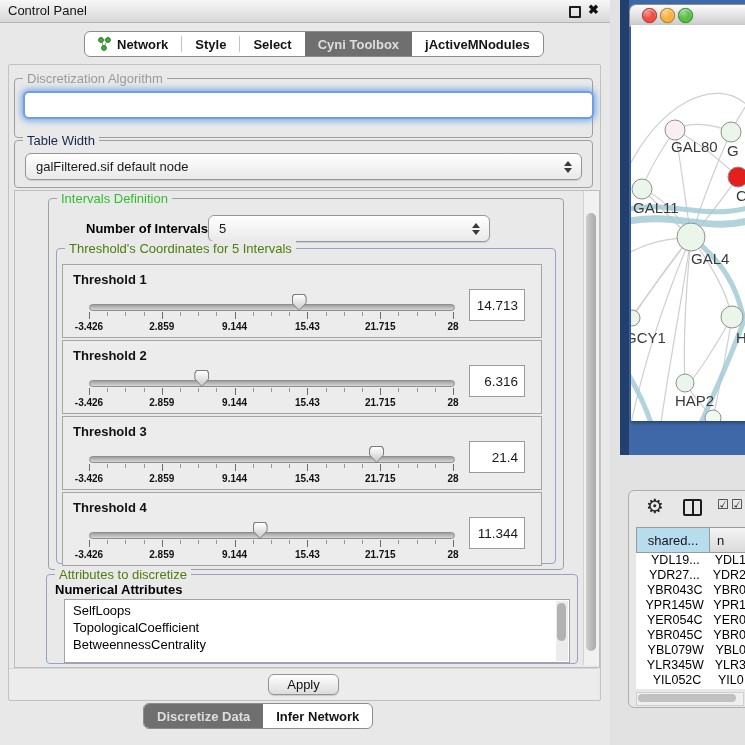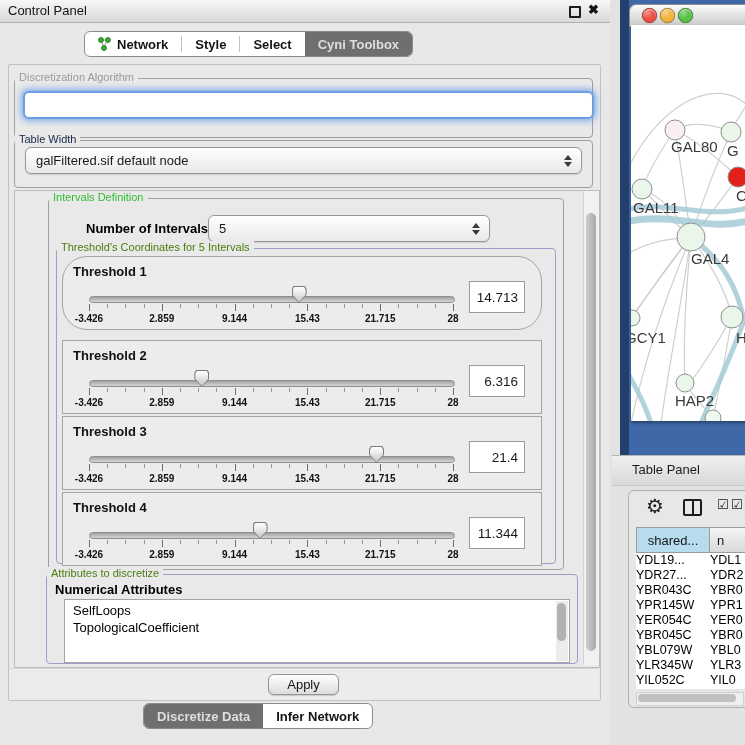--- a/index.html
+++ b/index.html
@@ -17,21 +17,21 @@
   .tabbar{position:absolute;display:flex;align-items:stretch;height:24px;background:#fff;border:1px solid #8d8d8d;border-radius:6px;overflow:hidden;}
   #top-tabs{left:84px;top:31px;}
   #bottom-tabs{left:143px;top:703px;}
   .tab{display:flex;align-items:center;gap:6px;padding:0 13px;font-size:13px;font-weight:bold;color:#141414;white-space:nowrap;}
   .tab.selected{background:#6f6f6f;color:#dedede;}
   .tabsep{width:1px;background:#c3c3c3;margin:4px 0;}
 
   
   .outer-rect{position:absolute;left:8px;top:64px;width:591px;height:635px;border:1px solid #c2c2c2;border-radius:2px;background:#e9e9e9;}
   .group{position:absolute;border:1px solid #9f9f9f;border-radius:4px;}
-  .legend{position:absolute;top:-8px;left:0;background:#e9e9e9;padding:0 4px;font-size:11px;white-space:nowrap;}
+  .legend{position:absolute;top:-8px;left:8px;background:#e9e9e9;padding:0 4px;font-size:13px;white-space:nowrap;}
   .legend.gray{color:#9a9a9a;}
   .legend.navy{color:#16284a;}
   .legend.green{color:#2fbe2f;}
   .legend.blue{color:#4d7c0f;}
 
   
   .combo{position:absolute;background:linear-gradient(#ffffff,#e9e9e9);border:1px solid #979797;border-radius:6px;
          font-size:13px;display:flex;align-items:center;padding-left:10px;box-shadow:0 1px 1px rgba(0,0,0,.12);}
   .combo .spinner{position:absolute;right:9px;top:50%;transform:translateY(-50%);display:flex;flex-direction:column;gap:2px;}
   .combo .spinner i{display:block;width:0;height:0;border-left:4px solid transparent;border-right:4px solid transparent;}
@@ -101,21 +101,21 @@
   .split-ic{position:absolute;left:54px;top:6px;width:15px;height:13px;border:2px solid #1c1c1c;border-radius:2px;}
   .split-ic i{position:absolute;left:50%;top:0;width:2px;height:100%;background:#1c1c1c;transform:translateX(-50%);}
   .cb{position:absolute;top:4px;font-family:"DejaVu Sans",sans-serif;font-size:13px;color:#222;}
   .tp-header{position:absolute;left:7px;top:36px;height:26px;display:flex;}
   .hcell{box-sizing:border-box;border:1px solid #9a9a9a;font-size:13px;display:flex;align-items:center;justify-content:center;color:#161616;}
   .hcell.sel{background:#b6dcee;width:74px;}
   .hcell.plain{background:linear-gradient(#f4f4f4,#dadada);width:44px;border-left:none;justify-content:flex-start;padding-left:7px;}
   .tp-rows{position:absolute;left:7px;top:62px;right:0;height:136px;background:#fff;overflow:hidden;}
   .trow{display:flex;height:15px;}
   .tcell{font-size:12.5px;line-height:15px;color:#000;white-space:nowrap;}
-  .tcell.c1{width:66px;}
+  .tcell.c1{width:66px;padding-left:8px;text-align:center;}
   .tcell.c2{padding-left:8px;}
   .hscroll{position:absolute;left:7px;top:201px;width:106px;height:12px;background:#efefef;border:1px solid #d0d0d0;}
   .hscroll .thumb{position:absolute;left:1px;top:1px;width:98px;height:8px;border-radius:5px;background:#c1c1c1;}
 </style>
 </head>
 <body>
 
 <div id="app">
 
   <section id="control-panel">
@@ -142,33 +142,36 @@
         <div class="tab">
           <span>Style</span>
         </div>
         <div class="tabsep"></div>
         <div class="tab">
           <span>Select</span>
         </div>
         <div class="tab selected">
           <span>Cyni Toolbox</span>
         </div>
+        <div class="tab">
+          <span>jActiveMNodules</span>
+        </div>
       </div>
 
     <div class="outer-rect"></div>
 
     <div class="group" style="left:14px;top:78px;width:577px;height:58px;">
       <span class="legend gray">Discretization Algorithm</span>
       <div class="combo focusring" style="left:8px;top:12px;width:557px;height:24px;"></div>
     </div>
 
 
     <div class="group" style="left:14px;top:140px;width:577px;height:46px;">
       <span class="legend navy">Table Width</span>
-      <div class="combo" style="left:10px;top:6px;width:545px;height:25px;">
+      <div class="combo" style="left:10px;top:12px;width:545px;height:25px;">
         <span>galFiltered.sif default node</span>
         <span class="spinner">
             <i class="up"></i>
             <i class="dn"></i>
           </span>
       </div>
     </div>
 
     <div class="scroll-rect"></div>
 
@@ -181,21 +184,21 @@
       <span class="spinner">
           <i class="up"></i>
           <i class="dn"></i>
         </span>
     </div>
 
     <div class="group" style="left:56px;top:248px;width:498px;height:314px;border-color:#9aa0c8;">
       <span class="legend blue">Threshold's Coordinates for 5 Intervals</span>
     </div>
     <div id="thresholds">
-        <div class="tbox" style="top: 256px; border-radius: 25px;">
+        <div class="tbox" style="top: 264px;">
           <div class="tlabel">Threshold 1</div>
           <div class="track"></div>
           <div class="thumb-o" style="left: 228.6px;">
             <div class="thumb-i"></div>
           </div>
           <div class="ticks">
             <div class="tick major" style="left: 0%;"></div>
             <div class="tick minor" style="left: 5%;"></div>
             <div class="tick minor" style="left: 10%;"></div>
             <div class="tick minor" style="left: 15%;"></div>
@@ -339,20 +342,21 @@
       </div>
 
     <div class="group" style="left:46px;top:574px;width:530px;height:88px;border-color:#9aa0c8;">
       <span class="legend blue">Attributes to discretize</span>
     </div>
     <span class="nl-label" style="left:55px;top:582px;">Numerical Attributes</span>
     <div class="listbox">
       <ul id="attr-list">
           <li>SelfLoops</li>
           <li>TopologicalCoefficient</li>
+          <li>BetweennessCentrality</li>
         </ul>
       <div class="list-vscroll">
           <div class="thumb"></div>
         </div>
     </div>
 
     <div class="vscroll">
         <div class="thumb"></div>
       </div>
 
@@ -421,23 +425,20 @@
           <text x="-6" y="318" font-size="15" fill="#3a3a3a" font-family="&quot;Liberation Sans&quot;, sans-serif">GCY1</text>
           <circle cx="101" cy="292" r="11" fill="#eaf6ea" stroke="#8f8f8f" stroke-width="1"></circle>
           <text x="105" y="318" font-size="15" fill="#3a3a3a" font-family="&quot;Liberation Sans&quot;, sans-serif">H</text>
           <circle cx="54" cy="358" r="9" fill="#eaf6ea" stroke="#8f8f8f" stroke-width="1"></circle>
           <text x="44" y="381" font-size="15" fill="#3a3a3a" font-family="&quot;Liberation Sans&quot;, sans-serif">HAP2</text>
           <circle cx="82" cy="393" r="8" fill="#f0f9f0" stroke="#8f8f8f" stroke-width="1"></circle>
         </svg>
       </div>
   </div>
 
-  <div id="table-panel-bar">
-    <span>Table Panel</span>
-  </div>
 
   <div id="table-panel-box">
     <div class="tp-toolbar">
       <span class="gear">⚙</span>
       <span class="split-ic">
           <i></i>
         </span>
       <span class="cb" style="left:88px;">☑</span>
       <span class="cb" style="left:102px;">☑</span>
     </div>

